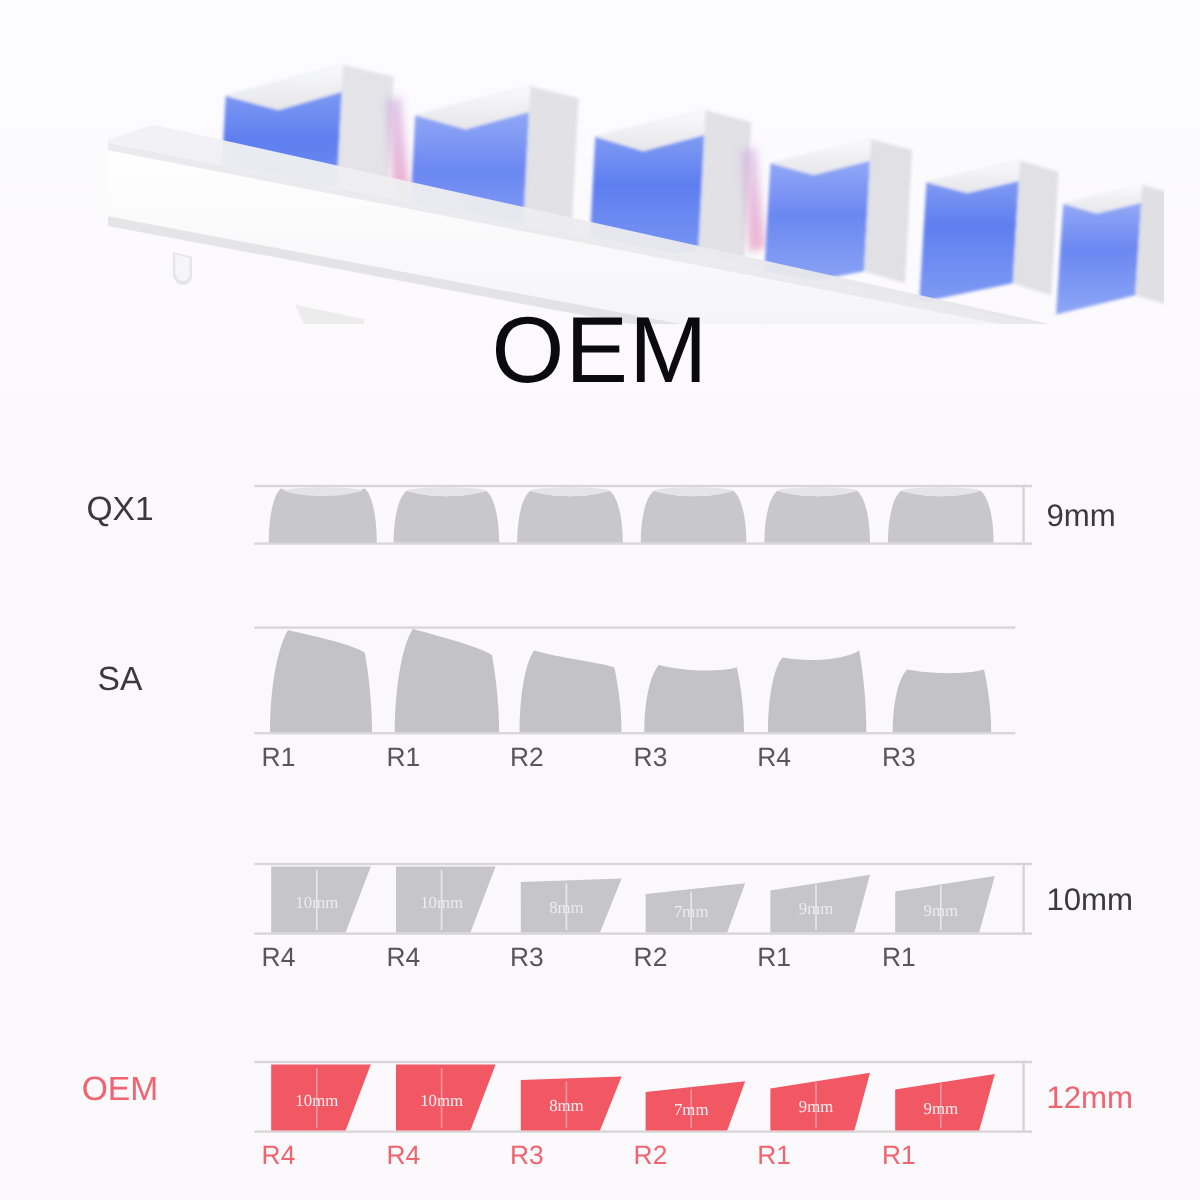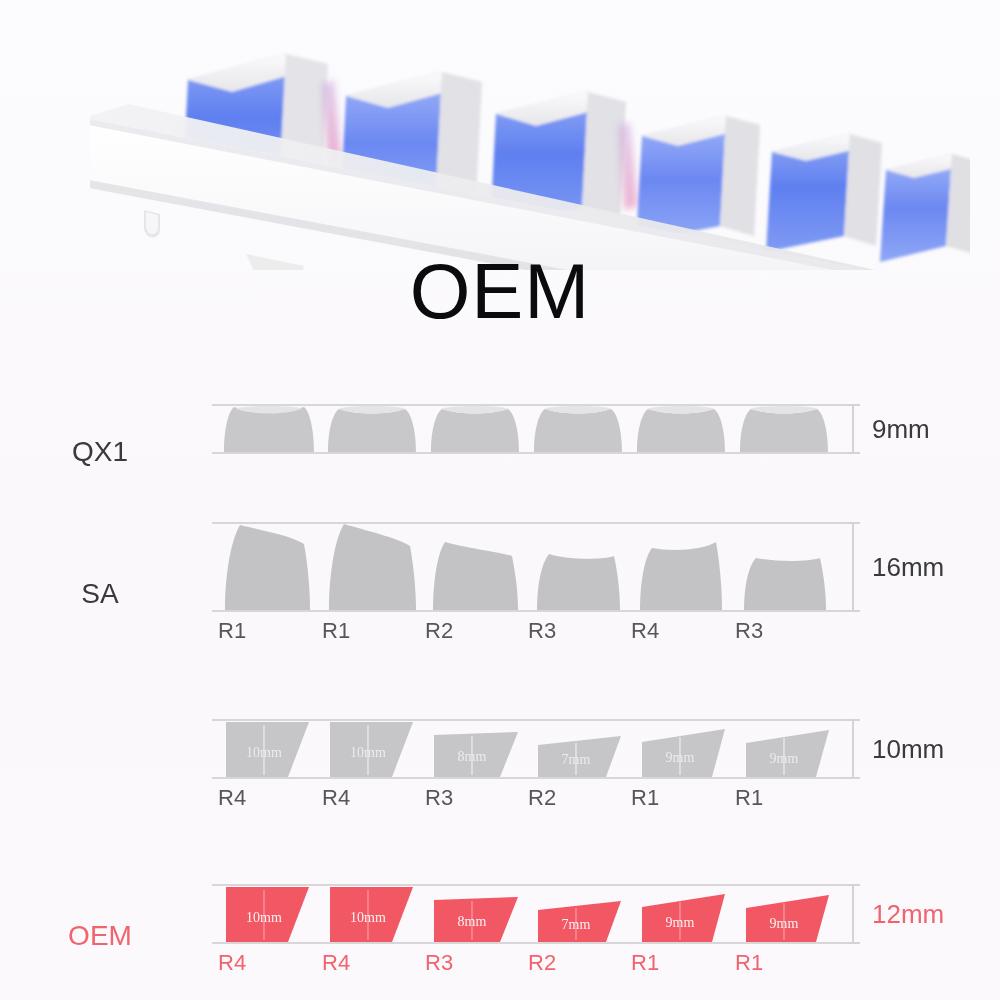--- a/index.html
+++ b/index.html
@@ -65,21 +65,20 @@
   }
   .prof-label {
     position: absolute;
     left: 0;
     width: 200px;
     text-align: center;
     font-size: 28px;
     color: #3a3a3c;
     font-family: "Liberation Sans", sans-serif;
     white-space: nowrap;
-    margin-top: 28px;
   }
   .prof-label.mono {
     font-family: "Liberation Mono", monospace;
     font-size: 27px;
     letter-spacing: 0px;
   }
   .prof-label.accent {
     color: #f0636f;
   }
   .plot {
@@ -296,26 +295,20 @@
 
             <path d="M325,102 C325,78 329,56 337,46 C357,52 390,52 402,48 C406,66 408,86 408,102 Z"></path>
 
             <path d="M428,102 C428,76 432,50 440,40 C460,44 492,42 504,34 C508,56 510,82 510,102 Z"></path>
 
             <path d="M532,102 C532,80 536,58 544,50 C564,54 596,54 608,50 C612,68 614,86 614,102 Z"></path>
           </g>
         </svg>
       </div>
 
-      <div class="dim" style="top:0px; height:105px;">
-        <div class="dim-cap" style="top:14px;"></div>
-        <div class="dim-bar" style="top:14px; height:88px;"></div>
-        <div class="dim-cap" style="top:102px;"></div>
-        <div class="dim-text" style="top:44px;">16mm</div>
-      </div>
 
       <div class="rowlabels" style="top:110px;">
         <div class="rowlabel" style="left:6px;">R1</div>
         <div class="rowlabel" style="left:110px;">R1</div>
         <div class="rowlabel" style="left:213px;">R2</div>
         <div class="rowlabel" style="left:316px;">R3</div>
         <div class="rowlabel" style="left:419px;">R4</div>
         <div class="rowlabel" style="left:523px;">R3</div>
       </div>
     </div>

